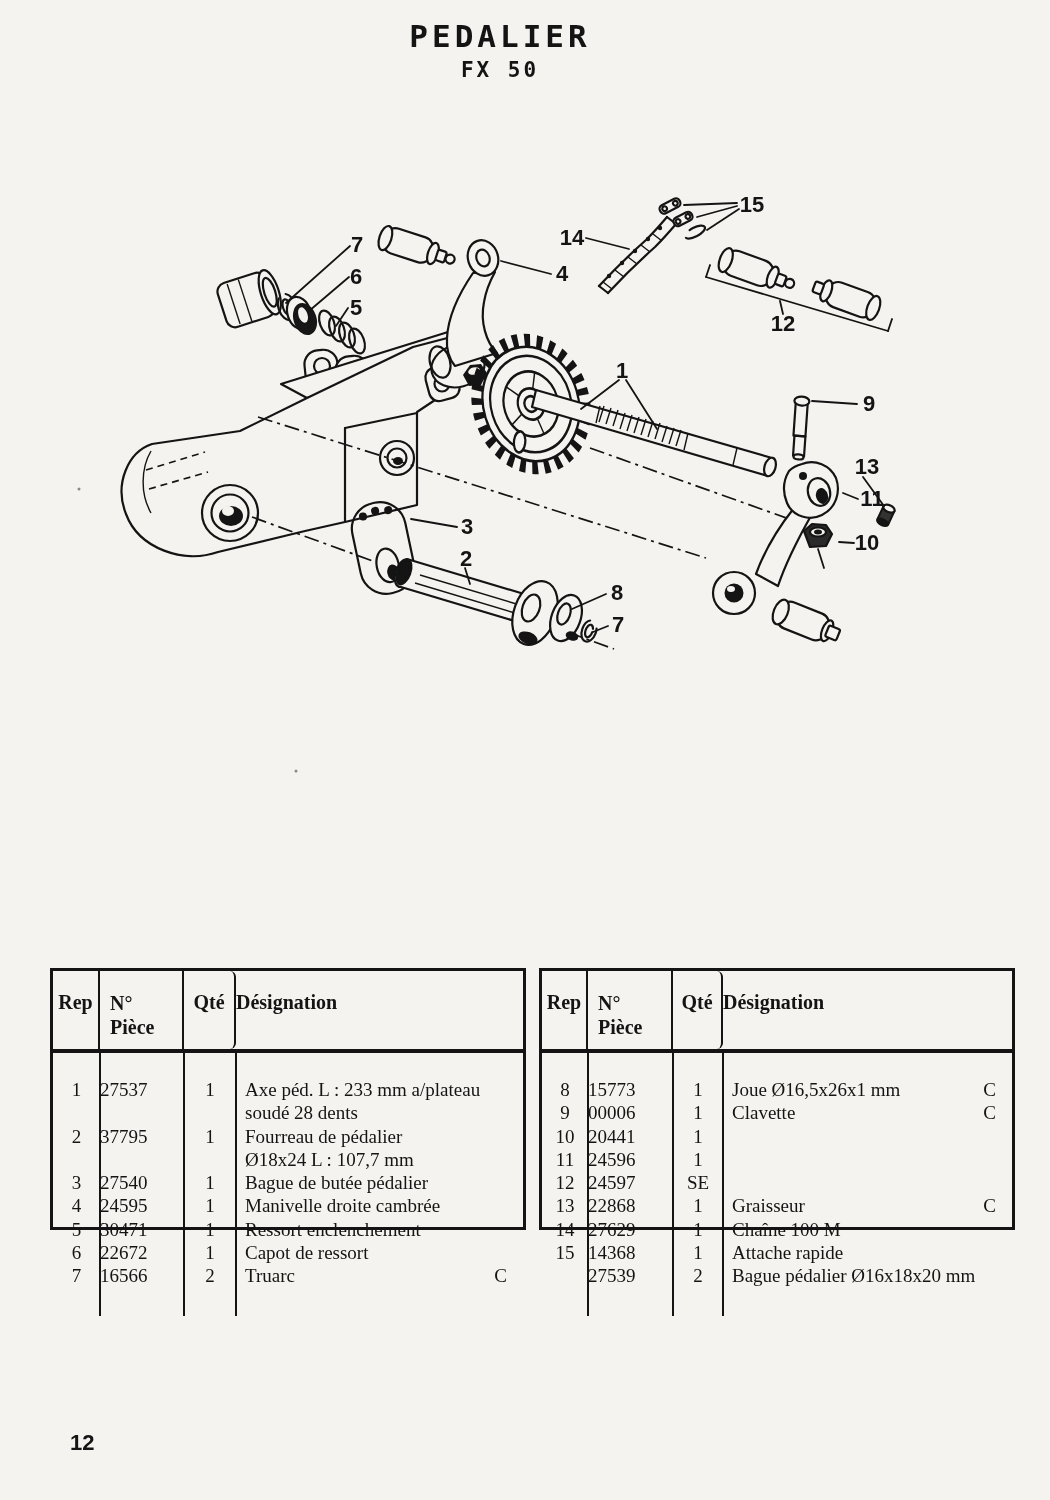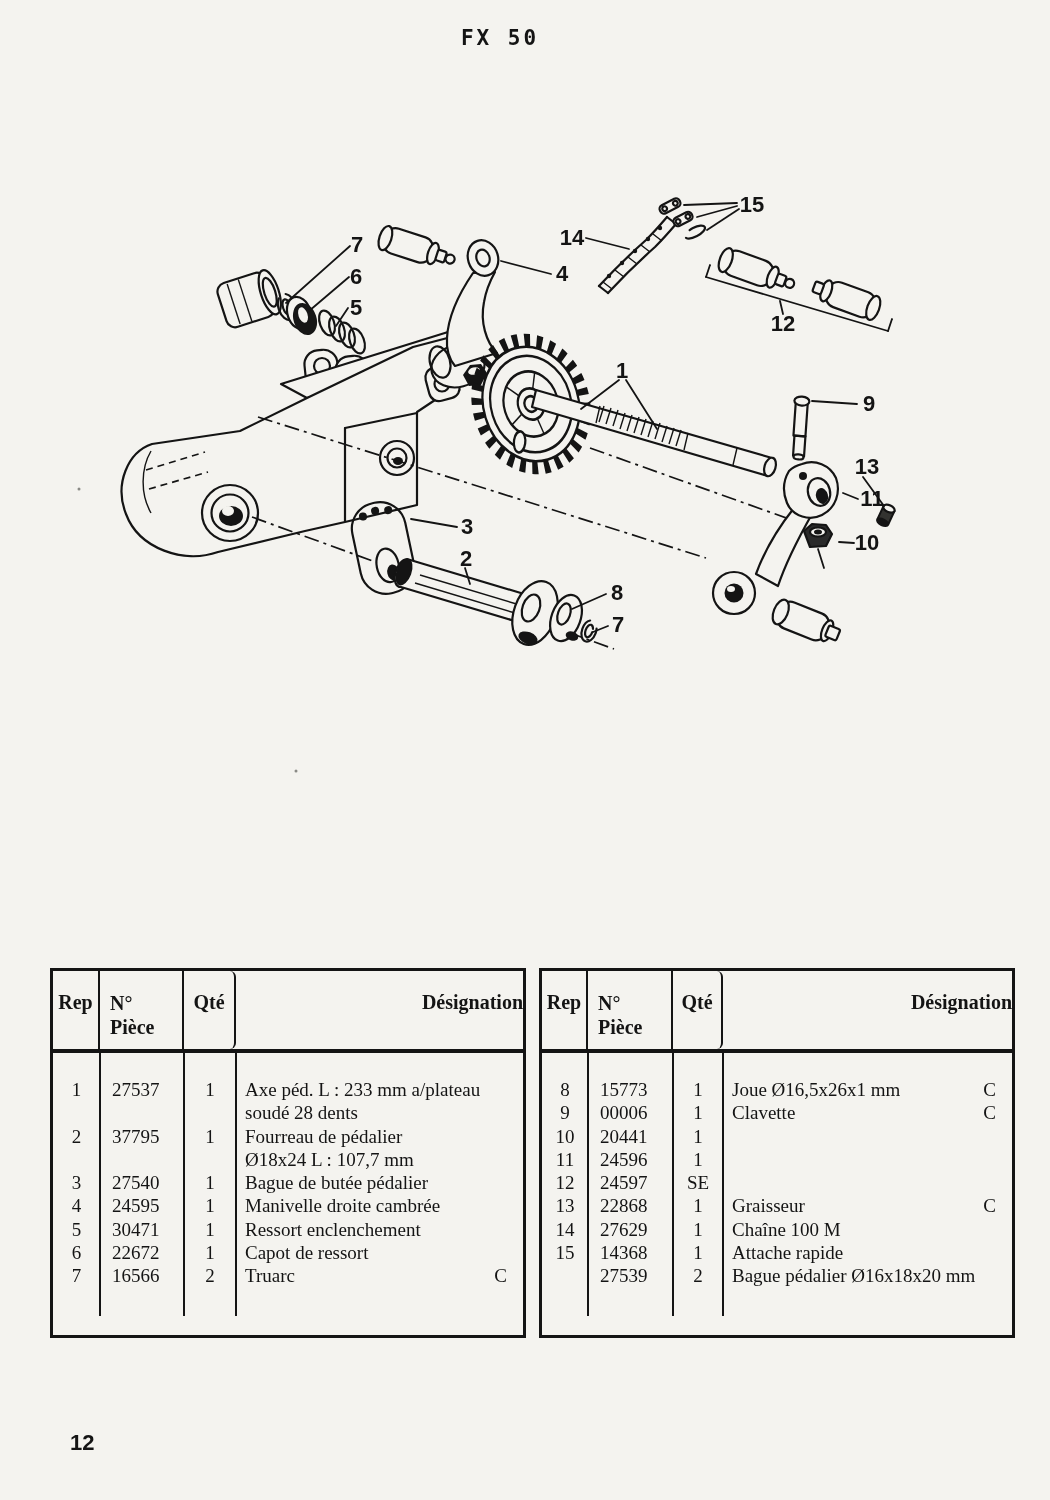--- a/index.html
+++ b/index.html
@@ -25,57 +25,58 @@
   svg.diagram .co{
     font-family:"Liberation Sans", sans-serif; font-weight:bold; font-size:22px;
     fill:#141414; text-anchor:middle;
   }
   svg.diagram .leader{stroke:#141414; stroke-width:1.8; fill:none; stroke-linecap:round;}
   svg.diagram .dashdot{stroke:#141414; stroke-width:1.7; fill:none; stroke-dasharray:15 5 3 5;}
   svg.diagram .hidden-dash{stroke:#141414; stroke-width:1.7; fill:none; stroke-dasharray:7 5;}
   svg.diagram .thin{stroke:#141414; stroke-width:1.4; fill:none;}
   
   .ptable{
-    position:absolute; top:968px; height:370px; width:476px;
+    position:absolute; top:968px; height:262px; width:476px;
     border:3px solid #141414; box-sizing:border-box;
     background:transparent; font-size:19px;
   }
   .ptable.left{left:50px;} .ptable.right{left:539px;}
   .thead{
     display:grid; height:82px; box-sizing:border-box;
     border-bottom:4px solid #141414; font-weight:bold; font-size:20px;
   }
   .ptable .thead, .ptable .trow{grid-template-columns:47px 84px 52px 1fr;}
   .ptable.right .thead, .ptable.right .trow{grid-template-columns:46px 85px 50px 1fr;}
   .thead > div{padding-top:20px;}
   .h-rep{text-align:center; border-right:2px solid #141414;}
   .h-piece{padding-left:10px; white-space:pre-line; line-height:24px; border-right:2px solid #141414;}
   .h-qty{text-align:center; border-right:2px solid #141414;border-radius:6px;}
-  .h-des{text-align:right;}
+  .h-des{text-align:left;}
   .tbody{position:relative; height:238px; padding-top:25px; box-sizing:content-box;}
   .vline{position:absolute; top:0; bottom:0; width:2px; background:#141414;}
   .trow{display:grid; line-height:23.3px;}
   .cell{white-space:pre-line;}
   .c-rep{text-align:center;}
-  .c-piece{padding-left:12px;}
+  .c-piece{padding-left:0;}
   .c-qty{text-align:center;}
   .c-des{display:flex; align-items:flex-end; padding-left:9px; padding-right:16px;}
   .des-flag{margin-left:auto; padding-left:8px;}
   
   .page-number{
     position:absolute; left:70px; top:1430px;
     font-family:"Liberation Sans", sans-serif; font-weight:bold; font-size:22px;
   }
 </style>
 </head>
 <body>
 
 <div class="page">
 
   <div class="title-block">
+    <div class="title-line1">PEDALIER</div>
     <div class="title-line2">FX 50</div>
   </div>
 
   <svg class="diagram" width="1050" height="960" viewBox="0 0 1050 960">
     <defs>
       <pattern id="knurl" width="7" height="7" patternUnits="userSpaceOnUse" patternTransform="rotate(45)">
         <rect width="7" height="7" fill="#bdb9ae"></rect>
         <path d="M0 0 H7 M0 0 V7" stroke="#141414" stroke-width="1.8"></path>
       </pattern>
       <pattern id="hatch" width="6.5" height="6.5" patternUnits="userSpaceOnUse" patternTransform="rotate(65)">

